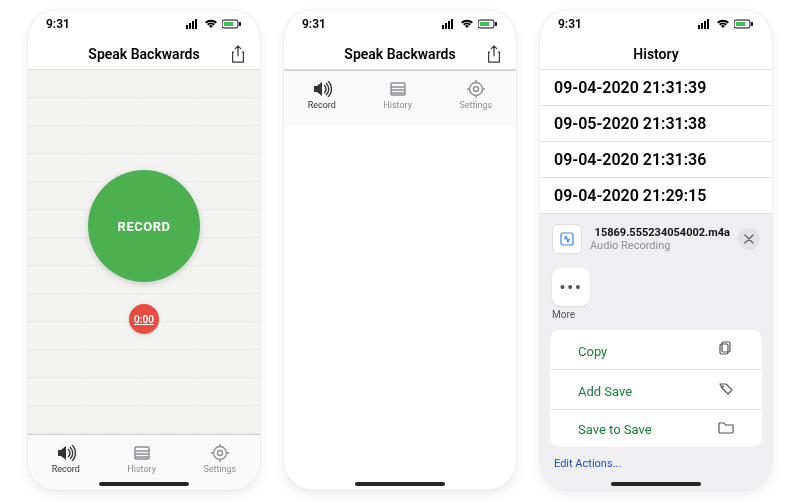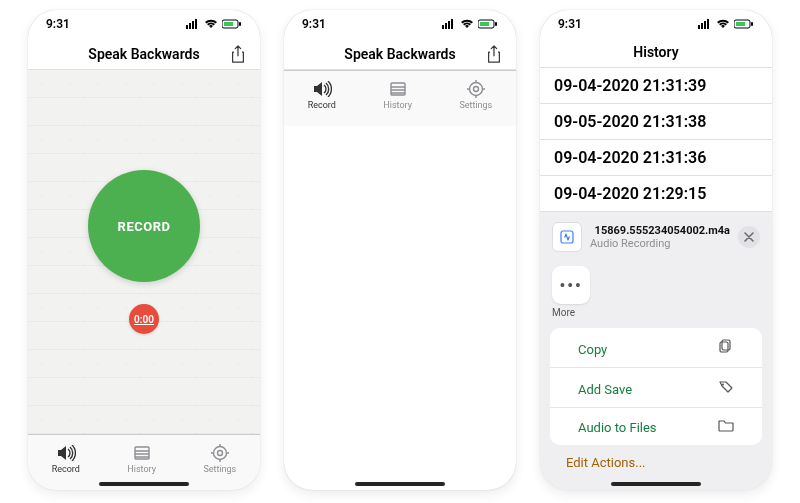--- a/index.html
+++ b/index.html
@@ -206,23 +206,23 @@
   }
   .action-row {
     display:flex;justify-content:space-between;align-items:flex-end;
     padding:10px 28px;
     border-bottom:.5px solid rgba(0,0,0,.1);
     font-size:13px;color:#15803d;
   }
   .action-row:last-child{border-bottom:none;}
   .action-row .row-icon{color:#555;}
   .edit-actions {
-    margin:10px 26px 0;
-    font-size:13px;
-    color:#a16207;
+    margin:10px 14px 0;
+    font-size:11px;
+    color:#1d4ed8;
   }
 </style>
 </head>
 <body>
 
 <div class="phone">
   <div class="status-bar">
     <span>9:31</span>
     <span class="status-right">
       <svg width="14" height="10" viewBox="0 0 14 10">
@@ -434,21 +434,21 @@
         <div class="action-row">
           <span>Add Save</span>
           <span class="row-icon">
             <svg width="16" height="16" viewBox="0 0 16 16">
                 <path d="M2 4 L8 4 L14 10 L10 14 L4 8 Z" fill="none" stroke="#555" stroke-width="1.2" stroke-linejoin="round"></path>
                 <circle cx="5" cy="6.5" r="1" fill="#555"></circle>
               </svg>
           </span>
         </div>
         <div class="action-row">
-          <span>Audio to Files</span>
+          <span>Save to Save</span>
           <span class="row-icon">
             <svg width="16" height="14" viewBox="0 0 16 14">
                 <path d="M1 3 h5 l1.5 2 H15 v7 a1 1 0 0 1 -1 1 H2 a1 1 0 0 1 -1 -1 Z" fill="none" stroke="#555" stroke-width="1.2" stroke-linejoin="round"></path>
               </svg>
           </span>
         </div>
       </div>
 
       <div class="edit-actions">
         <span>Edit Actions...</span>

